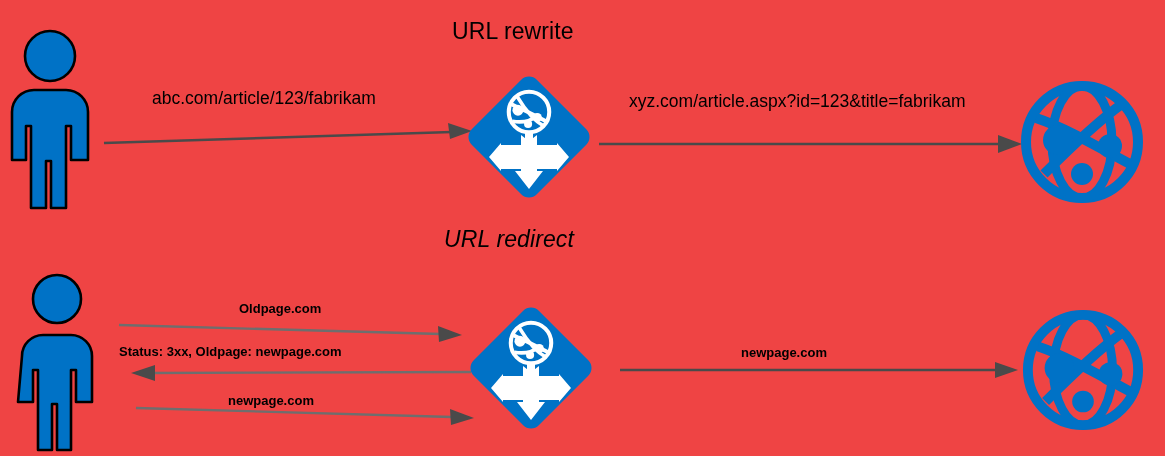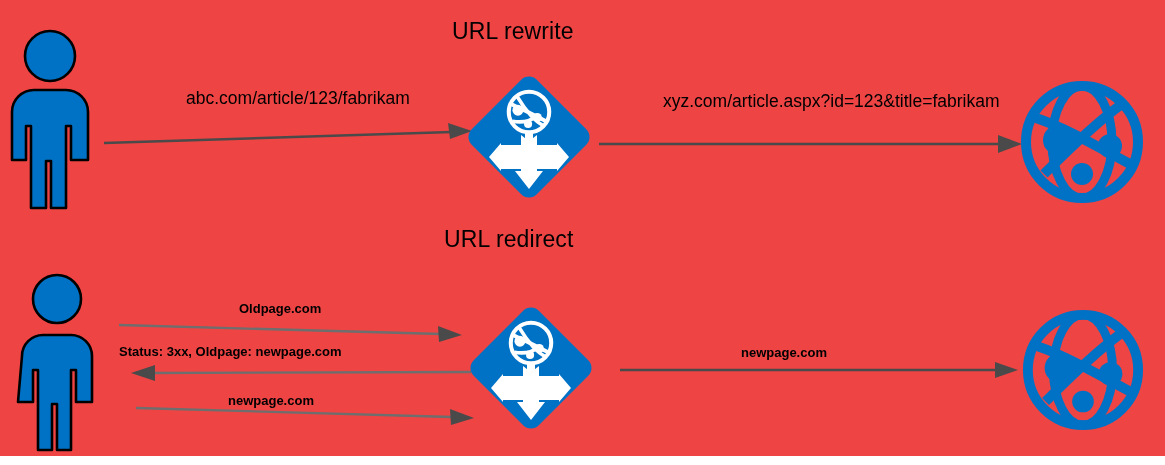--- a/index.html
+++ b/index.html
@@ -28,21 +28,20 @@
     white-space: nowrap;
     letter-spacing: 0.1px;
   }
 
   
   .flow-label {
     font-size: 17.5px;
     font-weight: 400;
     color: #000000;
     white-space: nowrap;
-    margin-left: 34px;
   }
   .flow-label-bold {
     font-size: 13px;
     font-weight: bold;
     color: #000000;
     white-space: nowrap;
   }
 
   
   .icon-wrap { line-height: 0; }
@@ -108,21 +107,21 @@
       <circle cx="64" cy="64" r="56" fill="none" stroke="#0072C6" stroke-width="10"></circle>
       <ellipse cx="64" cy="64" rx="30" ry="56" fill="none" stroke="#0072C6" stroke-width="9"></ellipse>
       <path d="M18,40 C48,50 82,70 112,86" fill="none" stroke="#0072C6" stroke-width="10"></path>
       <path d="M26,96 C46,76 76,46 104,26" fill="none" stroke="#0072C6" stroke-width="10"></path>
       <circle cx="40" cy="62" r="15" fill="#0072C6"></circle>
       <circle cx="92" cy="68" r="12" fill="#0072C6"></circle>
       <circle cx="64" cy="96" r="11" fill="#0072C6"></circle>
     </svg>
   </div>
 
-  <div class="abs section-title" style="left:444px; top:226px;">URL redirect</div>
+  <div class="abs section-title" style="left:444px; top:226px;font-style:italic;">URL redirect</div>
 
   <div class="abs icon-wrap" style="left:12px; top:272px;">
     <svg width="94" height="185" viewBox="0 0 94 185">
       <circle cx="45" cy="27" r="24" fill="#0072C6" stroke="#000000" stroke-width="2.6"></circle>
       <path d="M10,84 a21,21 0 0 1 21,-21 h28 a21,21 0 0 1 21,21 v46 h-16 v-32 h-5 v80 h-14 v-46 h-5 v46 h-14 v-80 h-5 v32 h-15 z" fill="#0072C6" stroke="#000000" stroke-width="2.6" stroke-linejoin="round"></path>
     </svg>
   </div>
 
   <div class="abs flow-label-bold" style="left:239px; top:301px;">Oldpage.com</div>
 

